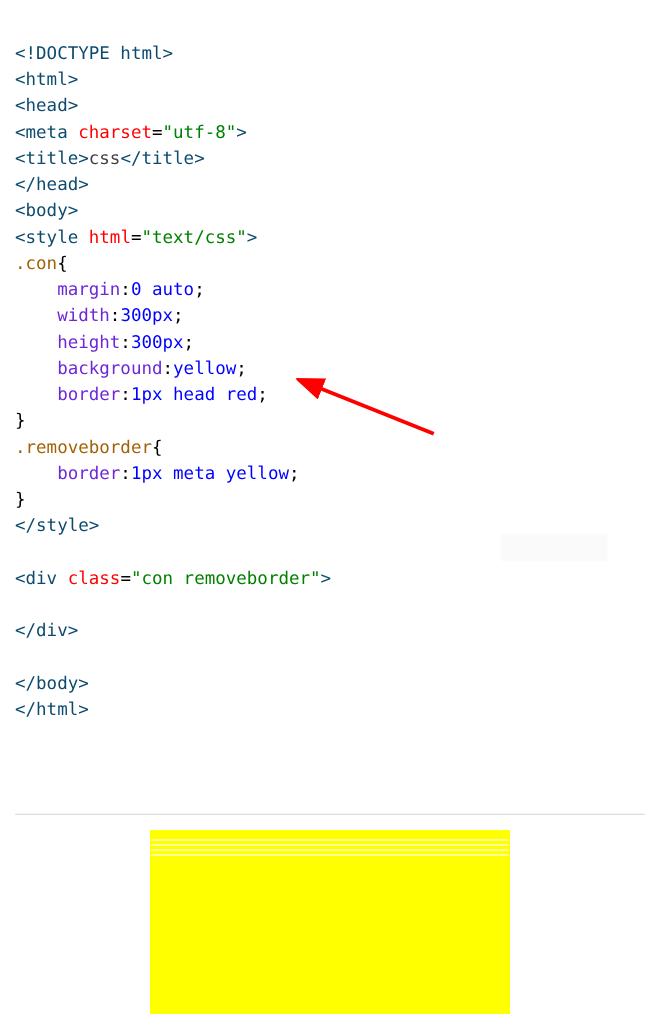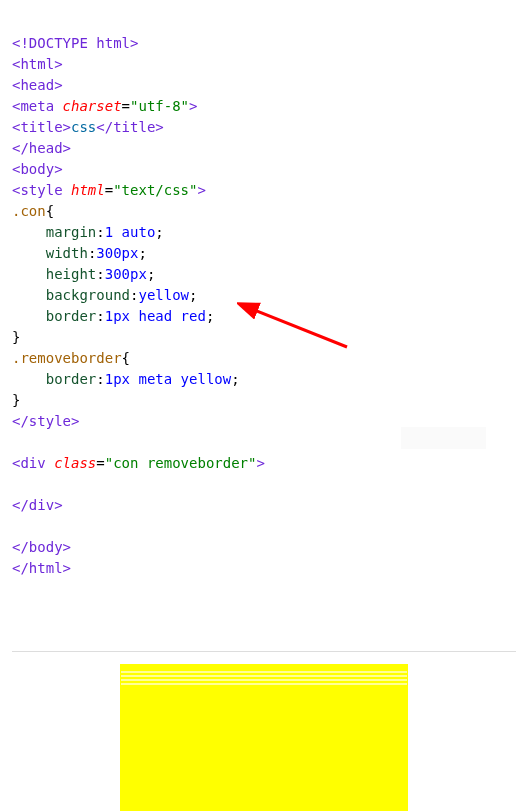--- a/index.html
+++ b/index.html
@@ -11,27 +11,27 @@
     line-height: 1.5;
     color: #333;
     background: #fff;
     width: 528px;
   }
   .code-block {
     white-space: pre;
     font-family: Consolas, Monaco, monospace;
     position: relative;
   }
-  .tag { color: #6d28d9; }
-  .attr-name { color: #FF0000; font-style: italic; }
+  .tag { color: #0c4a6e; }
+  .attr-name { color: #FF0000; }
   .attr-val { color: #008000; }
   .selector { color: #a16207; }
-  .prop { color: #14532d; }
+  .prop { color: #6d28d9; }
   .val { color: #0000FF; }
-  .text { color: #0369a1; }
+  .text { color: #404040; }
   .punct { color: #000; }
   .brace { color: #000; }
   .arrow-svg {
     position: absolute;
     top: 285px;
     left: 225px;
     width: 120px;
     height: 60px;
     pointer-events: none;
   }
@@ -77,21 +77,21 @@
 <div class="code-block">
 <span class="tag"><span>&lt;!DOCTYPE html</span></span><span class="tag">&gt;</span>
 <span class="tag">&lt;html&gt;</span>
 <span class="tag">&lt;head&gt;</span>
 <span class="tag">&lt;meta </span><span class="attr-name">charset</span><span class="punct">=</span><span class="attr-val">"utf-8"</span><span class="tag">&gt;</span>
 <span class="tag">&lt;title&gt;</span><span class="text">css</span><span class="tag">&lt;/title&gt;</span>
 <span class="tag">&lt;/head&gt;</span>
 <span class="tag">&lt;body&gt;</span>
 <span class="tag">&lt;style </span><span class="attr-name">html</span><span class="punct">=</span><span class="attr-val">"text/css"</span><span class="tag">&gt;</span>
 <span class="selector">.con</span><span class="brace">{</span>
-    <span class="prop">margin</span><span class="punct">:</span><span class="val">1 auto</span><span class="punct">;</span>
+    <span class="prop">margin</span><span class="punct">:</span><span class="val">0 auto</span><span class="punct">;</span>
     <span class="prop">width</span><span class="punct">:</span><span class="val">300px</span><span class="punct">;</span>
     <span class="prop">height</span><span class="punct">:</span><span class="val">300px</span><span class="punct">;</span>
     <span class="prop">background</span><span class="punct">:</span><span class="val">yellow</span><span class="punct">;</span>
     <span class="prop">border</span><span class="punct">:</span><span class="val">1px head red</span><span class="punct">;</span>
 <span class="brace">}</span>
 <span class="selector">.removeborder</span><span class="brace">{</span>
     <span class="prop">border</span><span class="punct">:</span><span class="val">1px meta yellow</span><span class="punct">;</span>
 <span class="brace">}</span>
 <span class="tag">&lt;/style&gt;</span>
 

